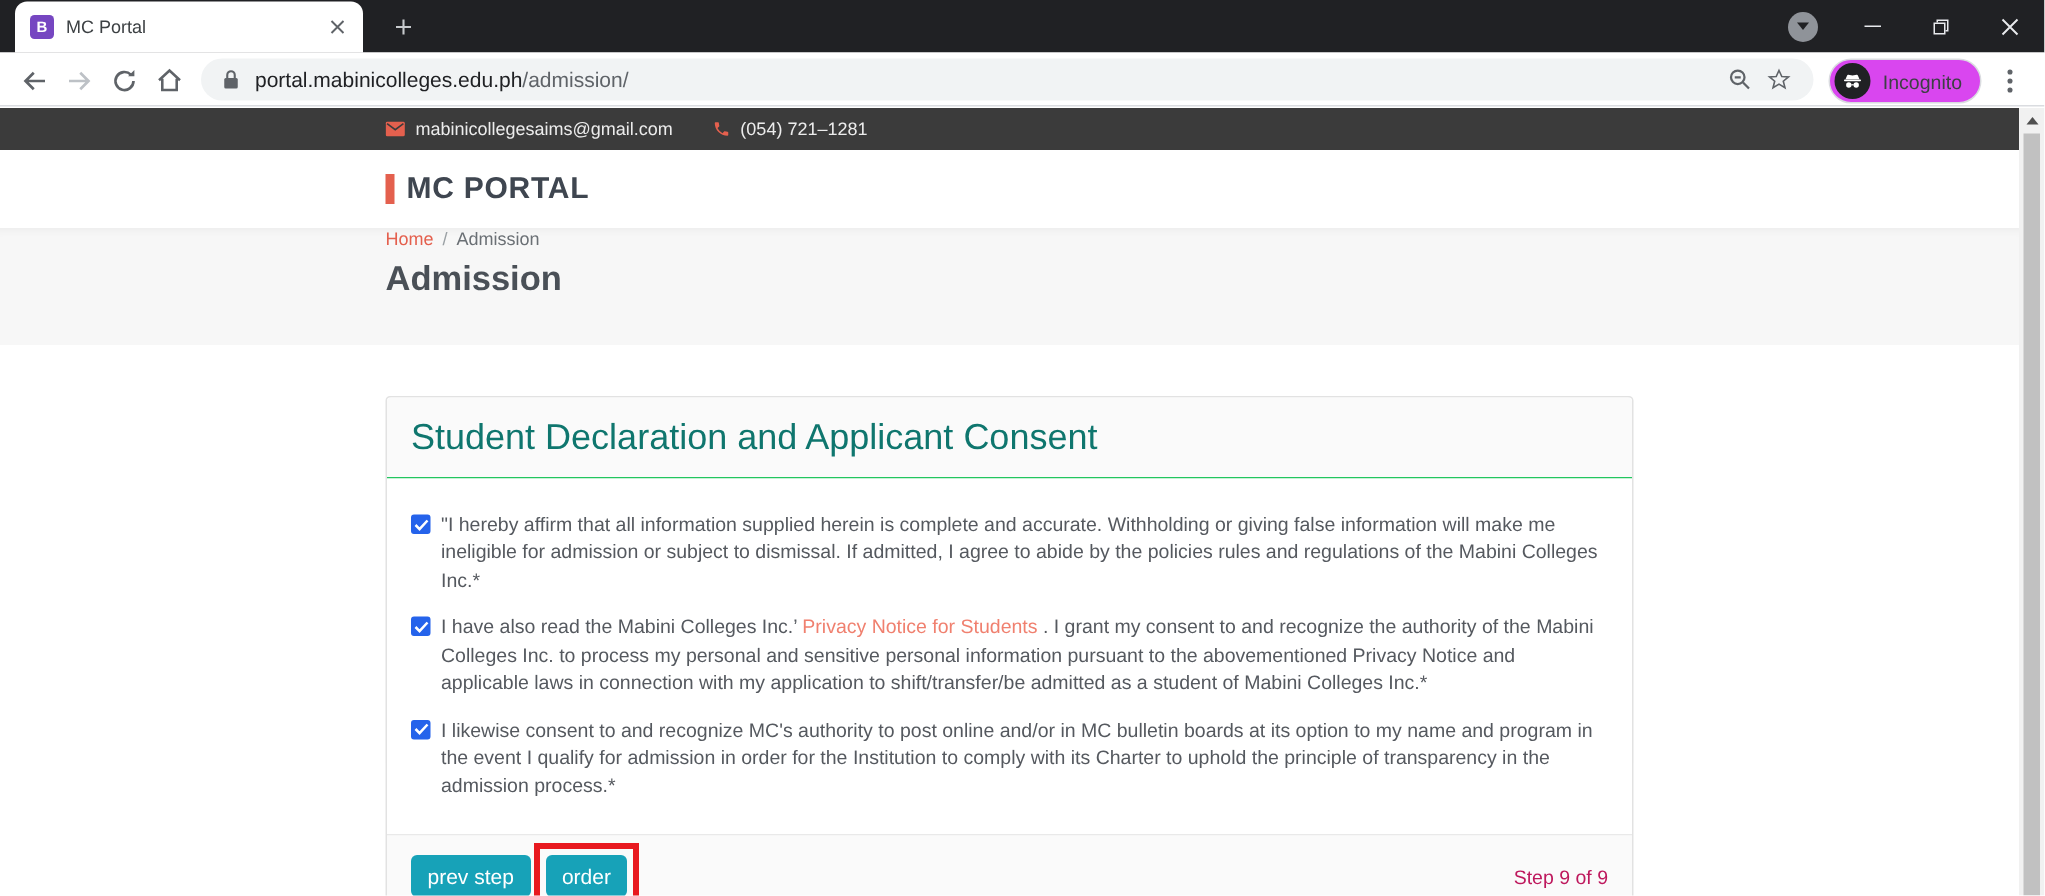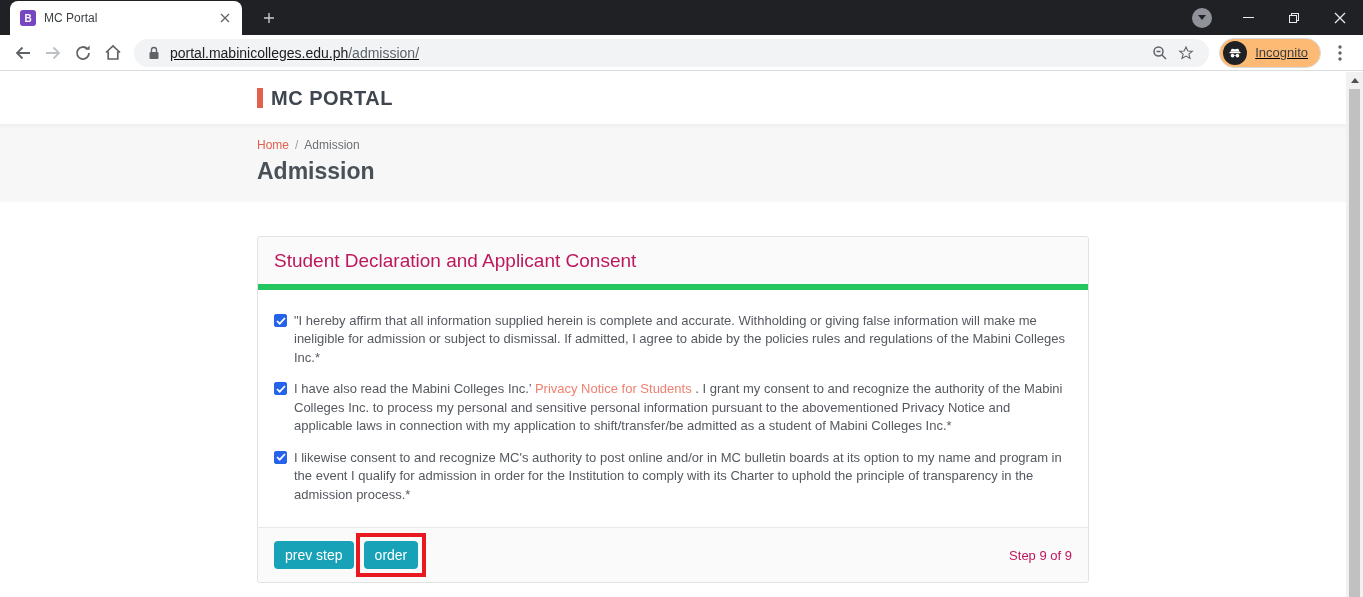--- a/index.html
+++ b/index.html
@@ -16,28 +16,28 @@
   .newtab { position:absolute; left:256px; top:7px; width:26px; height:22px; }
   .win-controls { position:absolute; right:0; top:0; height:35px; display:flex; align-items:stretch; }
   .win-btn { width:46px; display:flex; align-items:center; justify-content:center; }
   .update-circle { width:20px; height:20px; border-radius:50%; background:#8f9399; display:flex; align-items:center; justify-content:center; }
   .caret-down { width:0; height:0; border-left:4px solid transparent; border-right:4px solid transparent; border-top:5px solid #202124; }
   .restore-sq { position:relative; width:10px; height:10px; }
   .restore-sq .b { position:absolute; left:0; bottom:0; width:8px; height:8px; border:1px solid #e8eaed; background:#202124; }
   .restore-sq .t { position:absolute; right:0; top:0; width:8px; height:8px; border:1px solid #e8eaed; }
   .min-line { width:11px; height:1.5px; background:#e8eaed; }
 
-  .toolbar { position:absolute; top:35px; left:0; right:0; height:36px; background:#fff; border-bottom:1px solid #dadce0; display:flex; align-items:center; padding:4px 8px;text-decoration:underline; }
+  .toolbar { position:absolute; top:35px; left:0; right:0; height:36px; background:#fff; border-bottom:1px solid #dadce0; display:flex; padding:4px 8px; }
   .nav-btn { width:30px; height:30px; border-radius:50%; flex:none; }
   .addressbar { flex:1; height:28px; margin:0 6px; background:#f1f3f4; border-radius:14px; display:flex; align-items:center; padding:0 10px 0 14px; }
   .url { margin-left:10px; font-size:14px; color:#202124; }
   .url .path { color:#5f6368; }
   .ab-spacer { flex:1; }
   .ab-icon { width:26px; height:26px; }
-  .incognito-badge { height:30px; border:1px solid #dadce0; border-radius:15px; display:flex; align-items:center; padding:2px 12px 2px 3px; margin:0 4px; background:#fdba74; }
+  .incognito-badge { height:30px; border:1px solid #dadce0; border-radius:15px; display:flex; align-items:center; padding:2px 12px 2px 3px; margin:0 4px; background:#d946ef; }
   .spy-circle { width:24px; height:24px; border-radius:50%; background:#202124; display:flex; align-items:center; justify-content:center; }
   .incog-label { margin-left:8px; font-size:13px; color:#3c4043; }
   .menu-btn { width:30px; height:30px; }
 
   
   .page { position:absolute; top:72px; left:0; right:0; bottom:0; background:#fff; }
   .scrollbar { position:absolute; top:0; right:0; bottom:0; width:17px; background:#f1f1f1; }
   .sb-arrow { height:16px; display:flex; align-items:center; justify-content:center; }
   .tri-up { width:0; height:0; border-left:4px solid transparent; border-right:4px solid transparent; border-bottom:5px solid #505050; }
   .sb-thumb { position:absolute; top:17px; bottom:0; left:3px; right:3px; background:#c1c1c1; }
@@ -46,30 +46,30 @@
 
   .topstrip { height:28px; background:#3b3b3b; display:flex; align-items:center; }
   .topstrip .container { display:flex; align-items:center; gap:26px; }
   .contact { display:flex; align-items:center; gap:7px; font-size:12px; color:#ececec; }
 
   .siteheader { height:52px; background:#fff; display:flex; align-items:center; }
   .logo { display:flex; align-items:center; gap:8px; cursor:pointer; }
   .logo-bar { width:6px; height:20px; background:var(--accent); }
   .logo-text { font-size:20px; font-weight:800; color:#3f4650; letter-spacing:.5px; }
 
-  .breadcrumb-section { height:78px; background:#f7f7f7; box-shadow:inset 0 7px 7px -7px rgba(0,0,0,.07); padding-top:14px; }
+  .breadcrumb-section { height:78px; background:#f7f7f7; box-shadow:inset 0 7px 7px -7px rgba(0,0,0,.07); }
   .breadcrumb { font-size:12px; display:flex; gap:6px; align-items:center; }
   .bc-home { color:var(--accent); text-decoration:none; cursor:pointer; }
   .bc-sep { color:#9aa0a4; }
   .bc-current { color:#6b7075; }
   .page-title { margin-top:6px; font-size:23px; font-weight:bold; color:#4a5057; }
 
   .main { padding-top:34px; }
   .card { width:832px; margin:0 auto; background:#fff; border:1px solid #e2e2e2; border-radius:3px; }
-  .card-header { background:#fafafa; border-bottom:6px solid #22c55e; padding:13px 16px 12px; font-size:19px; color:#be185d; border-radius:3px 3px 0 0; }
+  .card-header { background:#fafafa; border-bottom:1px solid #22c55e; padding:13px 16px 12px; font-size:24px; color:#0f766e; border-radius:3px 3px 0 0; }
   .card-body { padding:22px 16px 10px; }
   .consent-item { display:flex; margin-bottom:13px; font-size:13px; line-height:1.42; color:#55595f; }
   .checkbox { width:13px; height:13px; margin-top:2px; flex:none; border-radius:2px; border:1px solid #888; background:#fff; display:flex; align-items:center; justify-content:center; cursor:pointer; }
   .checkbox.checked { background:var(--checkbox); border-color:var(--checkbox); }
   .consent-text { margin-left:7px; }
   .privacy-link { color:var(--link); text-decoration:none; cursor:pointer; }
   .card-footer { background:#fafafa; border-top:1px solid #e9e9e9; padding:5px 16px; display:flex; align-items:center; border-radius:0 0 3px 3px; }
   .btn { background:var(--teal); color:#fff; border:none; font-size:14px; font-family:inherit; padding:6px 11px; border-radius:4px; cursor:pointer; }
   .annotation-box { display:inline-flex; border:4px solid var(--annotation); padding:4px; margin-left:2px; }
   .step-text { margin-left:auto; font-size:13px; color:#be185d; }
@@ -179,20 +179,37 @@
           <circle cx="2" cy="2" r="1.7" fill="#5f6368"></circle>
           <circle cx="2" cy="8" r="1.7" fill="#5f6368"></circle>
           <circle cx="2" cy="14" r="1.7" fill="#5f6368"></circle>
         </svg>
     </div>
   </div>
 
   <div class="page">
     <div class="page-content">
 
+      <div class="topstrip">
+        <div class="container">
+          <div class="contact">
+            <svg width="13" height="10" viewBox="0 0 14 11">
+                <rect width="14" height="11" rx="1.2" fill="#e4604e"></rect>
+                <path d="M1 1.6l6 4.4 6-4.4" stroke="#3b3b3b" stroke-width="1.2" fill="none"></path>
+              </svg>
+            <span>mabinicollegesaims@gmail.com</span>
+          </div>
+          <div class="contact">
+            <svg width="12" height="12" viewBox="0 0 24 24">
+                <path d="M6.6 10.8c1.5 2.9 3.8 5.2 6.7 6.7l2.2-2.2c.3-.3.7-.4 1-.2 1.1.4 2.3.6 3.5.6.6 0 1 .4 1 1V20c0 .6-.4 1-1 1C10.6 21 3 13.4 3 4c0-.6.4-1 1-1h3.5c.6 0 1 .4 1 1 0 1.2.2 2.4.6 3.5.1.3 0 .7-.2 1l-2.3 2.3z" fill="#e4604e"></path>
+              </svg>
+            <span>(054) 721–1281</span>
+          </div>
+        </div>
+      </div>
 
       <div class="siteheader">
         <div class="container">
           <div class="logo">
             <div class="logo-bar"></div>
             <div class="logo-text">MC PORTAL</div>
           </div>
         </div>
       </div>
 

